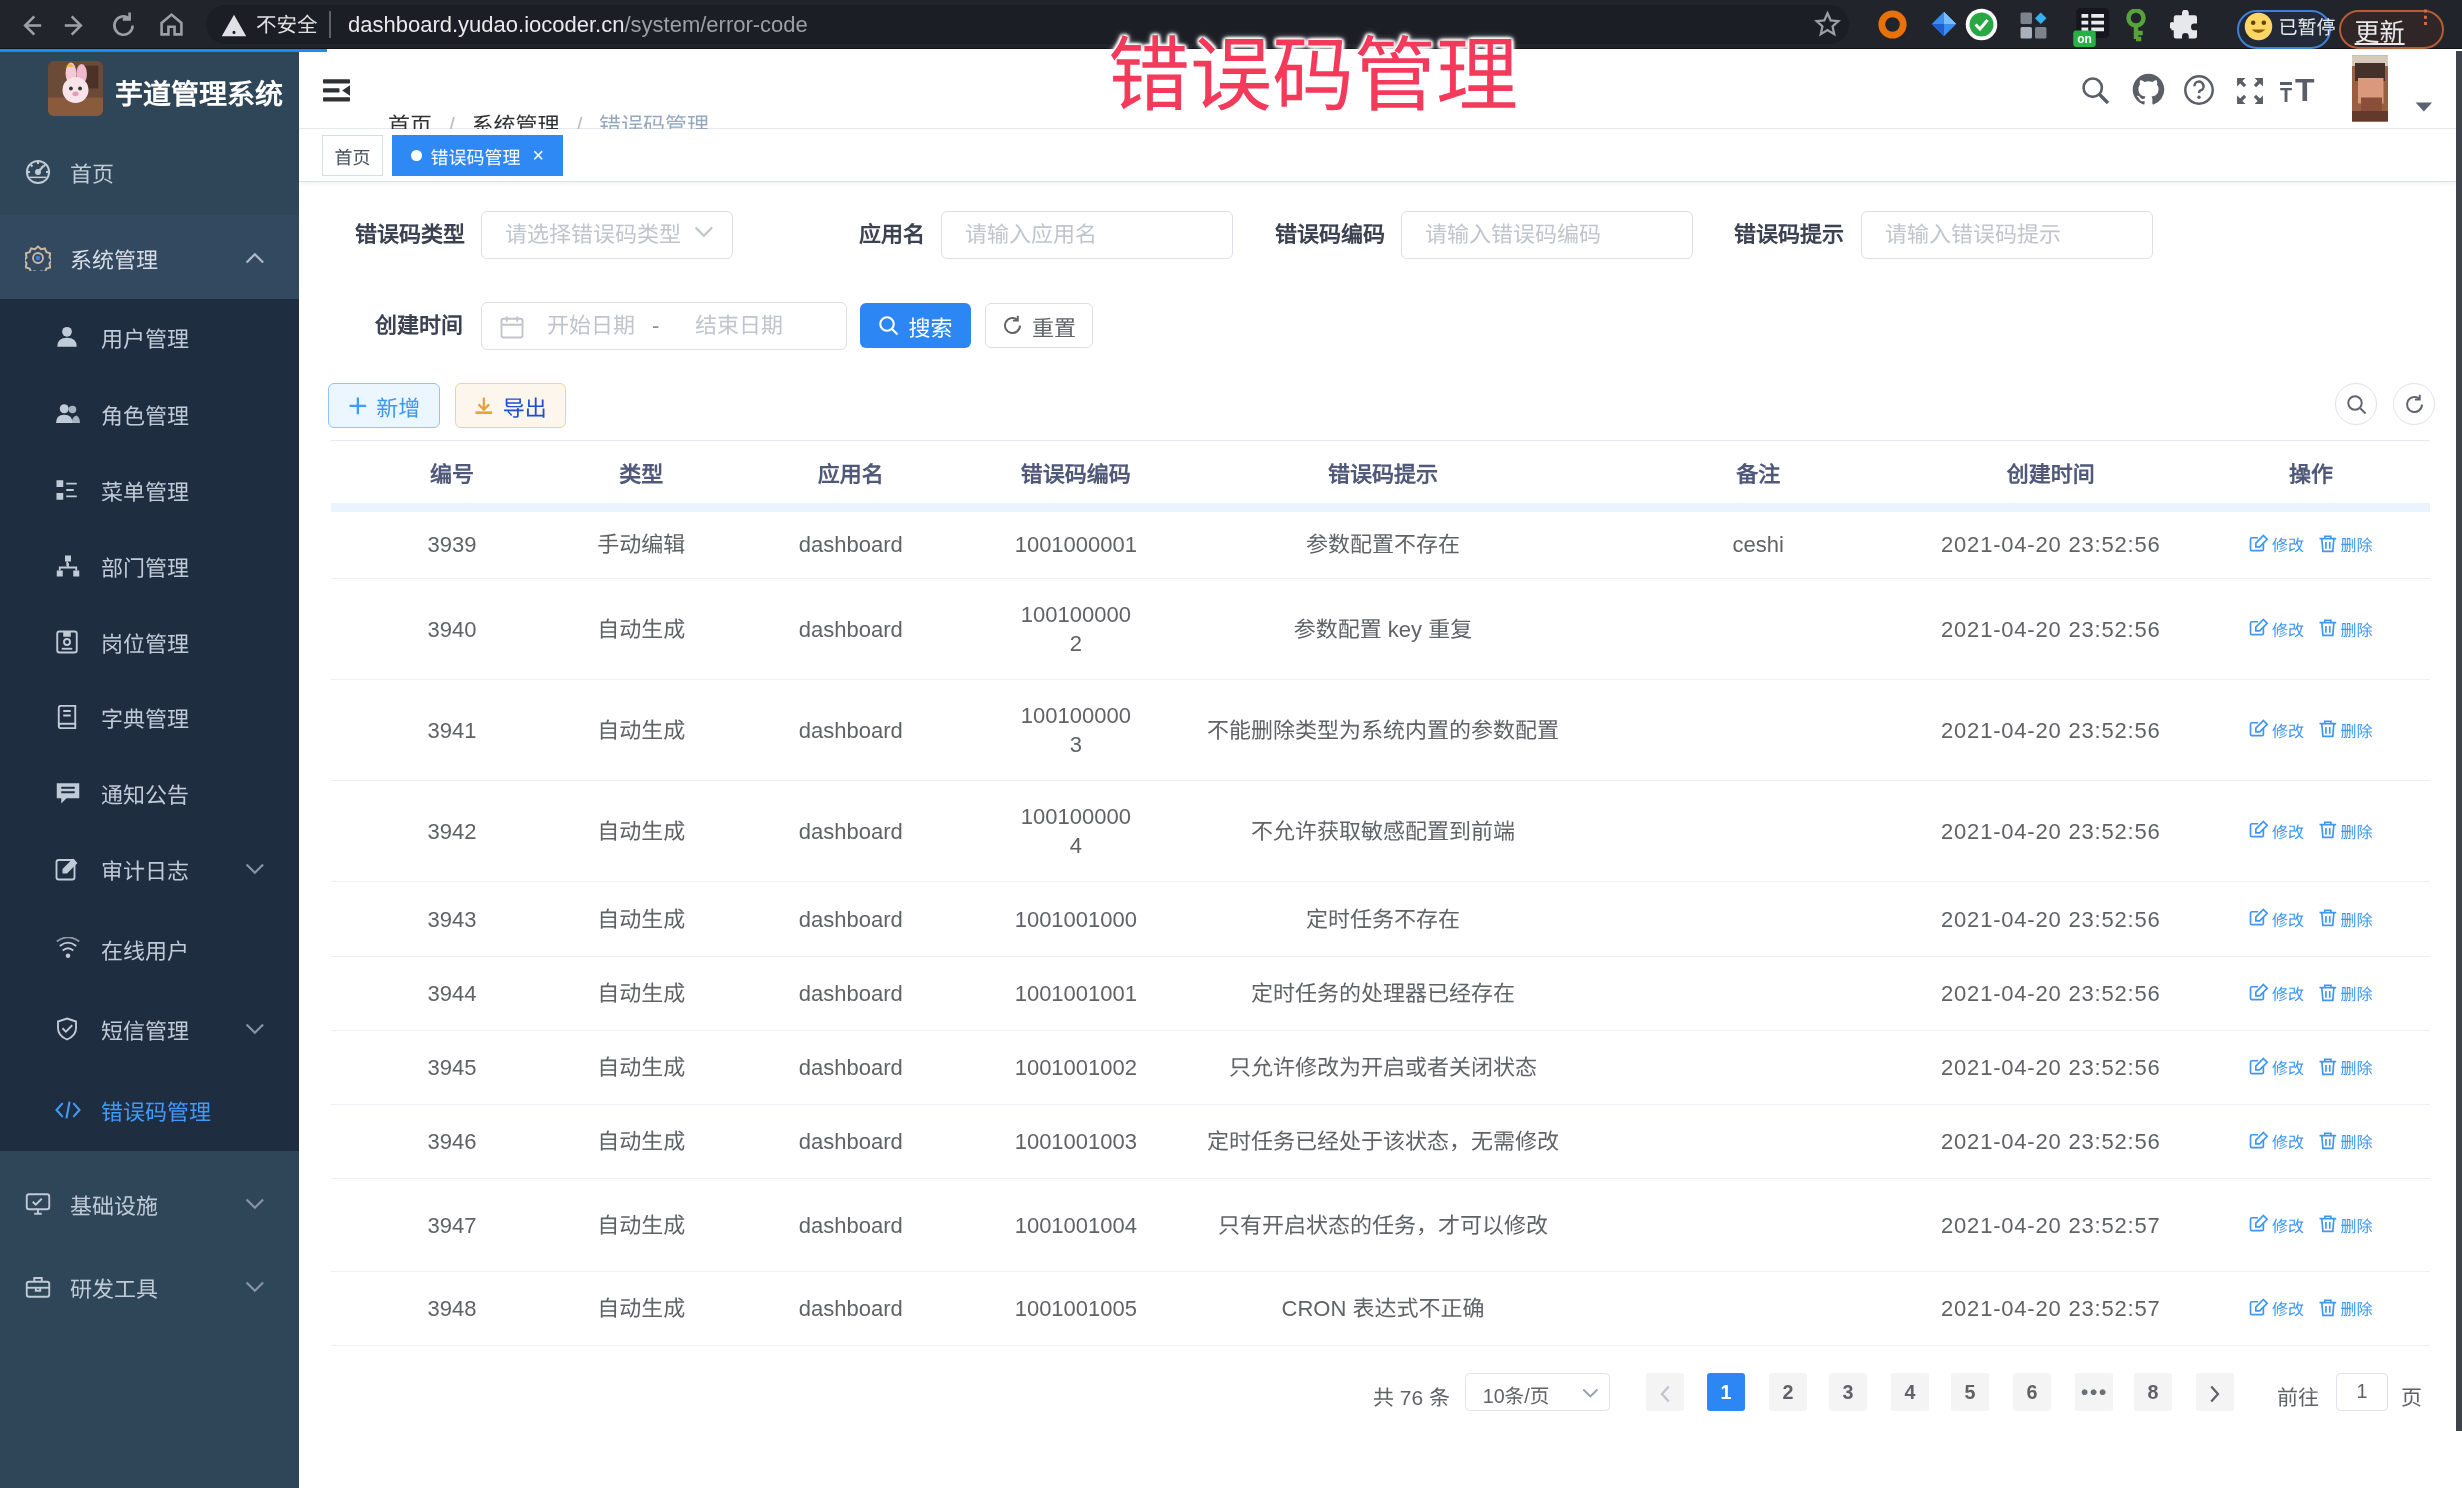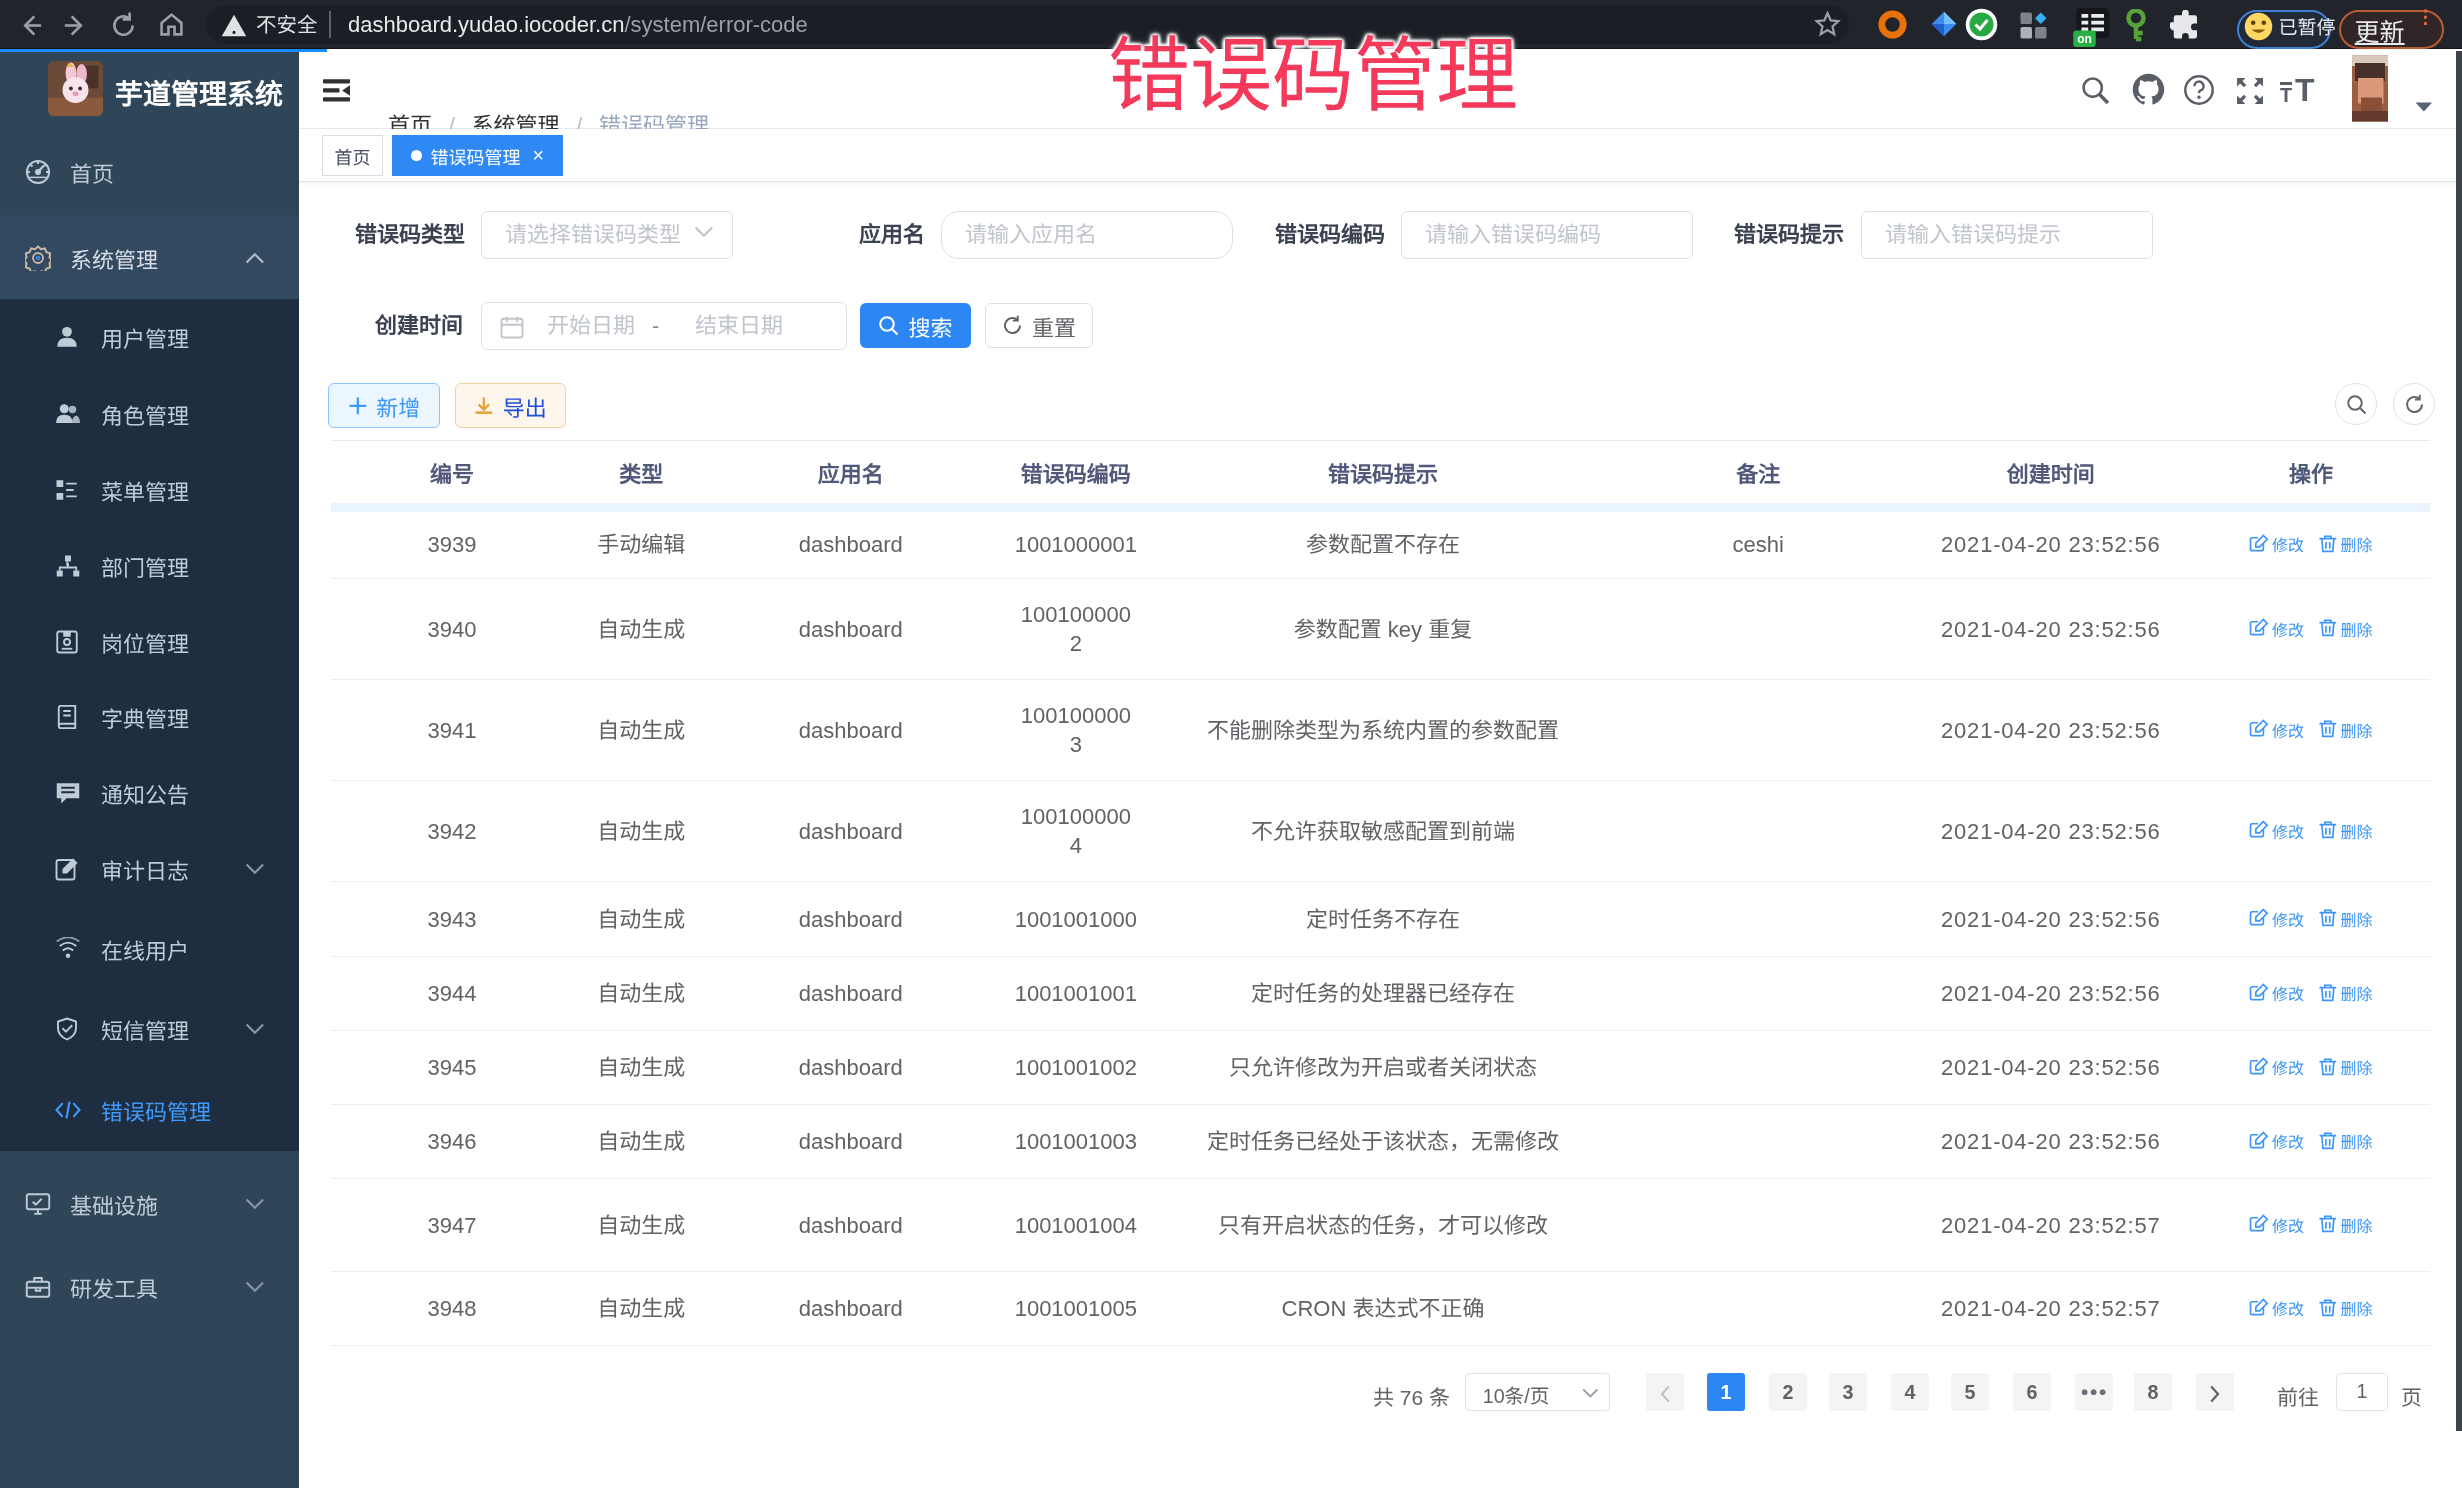--- a/index.html
+++ b/index.html
@@ -364,21 +364,21 @@
   <div id="content">
 
     <div class="flabel" style="left:52px;top:160px;width:114px;">错误码类型</div>
     <div class="finput" style="left:182px;top:160px;width:252px;">
         <span class="ph">请选择错误码类型</span>
       <svg class="fcaret" width="19.7" height="12" viewBox="0 0 26 16" fill="none" stroke="#c0c4cc" stroke-width="3">
           <path d="M2 2 L13 13 L24 2"></path>
         </svg>
     </div>
     <div class="flabel" style="left:559px;top:160px;width:67px;">应用名</div>
-    <div class="finput" style="left:642px;top:160px;width:292px;border-radius:18px;">
+    <div class="finput" style="left:642px;top:160px;width:292px;">
         <span class="ph">请输入应用名</span>
       </div>
     <div class="flabel" style="left:976px;top:160px;width:110px;">错误码编码</div>
     <div class="finput" style="left:1102px;top:160px;width:292px;">
         <span class="ph">请输入错误码编码</span>
       </div>
     <div class="flabel" style="left:1435px;top:160px;width:110px;">错误码提示</div>
     <div class="finput" style="left:1562px;top:160px;width:292px;">
         <span class="ph">请输入错误码提示</span>
       </div>

